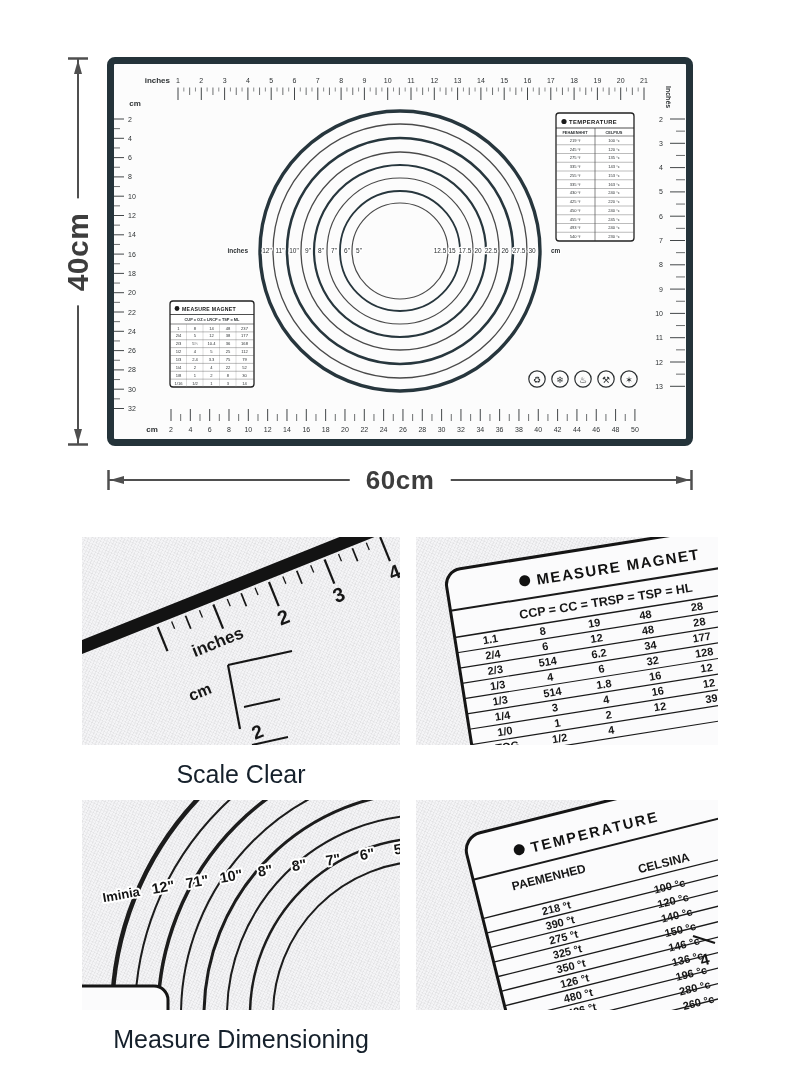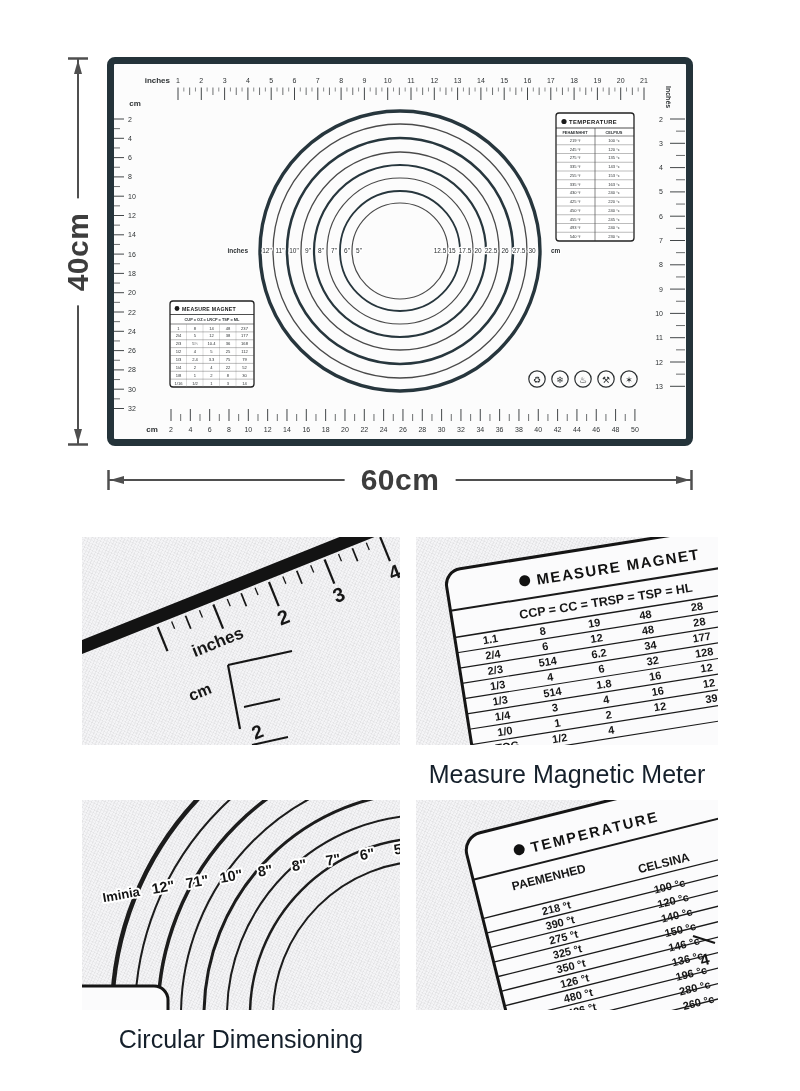--- a/index.html
+++ b/index.html
@@ -7,21 +7,21 @@
   body{width:800px;height:1091px;position:relative;font-family:"Liberation Sans",sans-serif;overflow:hidden}
   .page{position:absolute;inset:0;background:#fff}
 
   
   .vdim{position:absolute;left:65px;top:57px;width:26px;height:389px}
   .vdim-label{position:absolute;left:50%;top:50%;transform:translate(-50%,-50%) rotate(-90deg);
     background:#fff;padding:2px 14px;font-size:30px;font-weight:600;color:#3d3d3d;
     letter-spacing:.5px;white-space:nowrap}
   .hdim{position:absolute;left:107px;top:463px;width:586px;height:34px}
   .hdim-label{position:absolute;left:50%;top:50%;transform:translate(-50%,-50%);
-    background:#fff;padding:0 16px;font-size:30px;font-weight:600;color:#3d3d3d;letter-spacing:.5px}
+    background:#fff;padding:0 16px;font-size:26px;font-weight:600;color:#3d3d3d;letter-spacing:.5px}
 
   
   .mat{position:absolute;left:107px;top:57px;width:586px;height:389px;
     border:7px solid #24333a;border-radius:8px;background:#fcfcfc}
   .mat svg{display:block;width:572px;height:375px}
 
   
   .f{position:absolute;text-align:center}
   .photo{display:block;background-color:#f4f4f6;
     background-image:
@@ -517,20 +517,21 @@
           <text x="315.075" y="41.735" font-size="20" text-anchor="middle" fill="#161616" font-weight="700" transform="rotate(-22 315.075 41.735)">4</text>
           <text x="137.82" y="110.20400000000001" font-size="17" text-anchor="middle" fill="#161616" font-weight="700" transform="rotate(-22 137.82 110.20400000000001)">inches</text>
           <line x1="210" y1="114" x2="146" y2="128" stroke="#161616" stroke-width="2.2"></line>
           <line x1="146" y1="128" x2="158" y2="192" stroke="#161616" stroke-width="2.2"></line>
           <text x="120" y="160" font-size="16" text-anchor="middle" fill="#161616" font-weight="700" transform="rotate(-22 120 160)">cm</text>
           <line x1="162" y1="170" x2="198" y2="162" stroke="#161616" stroke-width="2"></line>
           <text x="178" y="201" font-size="19" text-anchor="middle" fill="#161616" font-weight="700" transform="rotate(-22 178 201)">2</text>
           <line x1="170" y1="208" x2="206" y2="200" stroke="#161616" stroke-width="2"></line>
         </g>
       </svg>
+    <figcaption class="cap">Scale Clear</figcaption>
   </figure>
 
   <figure class="f f2">
     <svg id="p2" class="photo" width="302" height="208" viewBox="0 0 302 208">
         <g>
           <g transform="rotate(-9 150 100)">
             <rect x="40" y="16" width="430" height="270" rx="16" fill="#fbfbfc" stroke="#151515" stroke-width="3"></rect>
             <circle cx="118" cy="38" r="5.5" fill="#111"></circle>
             <text x="130" y="44" font-size="15" text-anchor="start" fill="#121212" font-weight="700" letter-spacing="1.5">MEASURE MAGNET</text>
             <line x1="40" y1="56" x2="470" y2="56" stroke="#1a1a1a" stroke-width="2"></line>
@@ -578,21 +579,20 @@
             <text x="180" y="187.3" font-size="11" text-anchor="middle" fill="#161616" font-weight="700">2</text>
             <text x="232" y="187.3" font-size="11" text-anchor="middle" fill="#161616" font-weight="700">12</text>
             <text x="284" y="187.3" font-size="11" text-anchor="middle" fill="#161616" font-weight="700">39</text>
             <line x1="40" y1="207" x2="470" y2="207" stroke="#1a1a1a" stroke-width="1.2"></line>
             <text x="75" y="202.8" font-size="11" text-anchor="middle" fill="#161616" font-weight="700">TOG</text>
             <text x="128" y="202.8" font-size="11" text-anchor="middle" fill="#161616" font-weight="700">1/2</text>
             <text x="180" y="202.8" font-size="11" text-anchor="middle" fill="#161616" font-weight="700">4</text>
           </g>
         </g>
       </svg>
-    <figcaption class="cap">Measure Magnetic Meter</figcaption>
   </figure>
 
   <figure class="f f3">
     <svg id="p3" class="photo" width="318" height="210" viewBox="0 0 318 210">
         <g>
           <circle cx="345" cy="215" r="315" fill="none" stroke="#1c1c1c" stroke-width="4.5"></circle>
           <circle cx="345" cy="215" r="292" fill="none" stroke="#1c1c1c" stroke-width="2"></circle>
           <circle cx="345" cy="215" r="269" fill="none" stroke="#1c1c1c" stroke-width="3.5"></circle>
           <circle cx="345" cy="215" r="246" fill="none" stroke="#1c1c1c" stroke-width="2"></circle>
           <circle cx="345" cy="215" r="223" fill="none" stroke="#1c1c1c" stroke-width="3"></circle>
@@ -604,21 +604,21 @@
           <text x="116" y="86.5" font-size="14.5" text-anchor="middle" fill="#141414" font-weight="700" transform="rotate(-10 116 86.5)" stroke="#fff" stroke-width="4" paint-order="stroke" stroke-linejoin="round">71"</text>
           <text x="150" y="81" font-size="14.5" text-anchor="middle" fill="#141414" font-weight="700" transform="rotate(-10 150 81)" stroke="#fff" stroke-width="4" paint-order="stroke" stroke-linejoin="round">10"</text>
           <text x="184" y="75.5" font-size="14.5" text-anchor="middle" fill="#141414" font-weight="700" transform="rotate(-10 184 75.5)" stroke="#fff" stroke-width="4" paint-order="stroke" stroke-linejoin="round">8"</text>
           <text x="218" y="70" font-size="14.5" text-anchor="middle" fill="#141414" font-weight="700" transform="rotate(-10 218 70)" stroke="#fff" stroke-width="4" paint-order="stroke" stroke-linejoin="round">8"</text>
           <text x="252" y="64.5" font-size="14.5" text-anchor="middle" fill="#141414" font-weight="700" transform="rotate(-10 252 64.5)" stroke="#fff" stroke-width="4" paint-order="stroke" stroke-linejoin="round">7"</text>
           <text x="286" y="59" font-size="14.5" text-anchor="middle" fill="#141414" font-weight="700" transform="rotate(-10 286 59)" stroke="#fff" stroke-width="4" paint-order="stroke" stroke-linejoin="round">6"</text>
           <text x="320" y="53.5" font-size="14.5" text-anchor="middle" fill="#141414" font-weight="700" transform="rotate(-10 320 53.5)" stroke="#fff" stroke-width="4" paint-order="stroke" stroke-linejoin="round">5"</text>
           <rect x="-100" y="186" width="186" height="140" rx="14" fill="#fbfbfc" stroke="#151515" stroke-width="3"></rect>
         </g>
       </svg>
-    <figcaption class="cap">Circular Dimensioning</figcaption>
+    <figcaption class="cap">Measure Dimensioning</figcaption>
   </figure>
 
   <figure class="f f4">
     <svg id="p4" class="photo" width="302" height="210" viewBox="0 0 302 210">
         <g>
           <g transform="rotate(-14 150 105)">
             <rect x="66" y="14" width="360" height="380" rx="18" fill="#fbfbfc" stroke="#151515" stroke-width="3"></rect>
             <circle cx="118" cy="40" r="5.5" fill="#111"></circle>
             <text x="130" y="46" font-size="14.5" text-anchor="start" fill="#121212" font-weight="700" letter-spacing="2">TEMPERATURE</text>
             <line x1="66" y1="58" x2="426" y2="58" stroke="#1a1a1a" stroke-width="2"></line>

